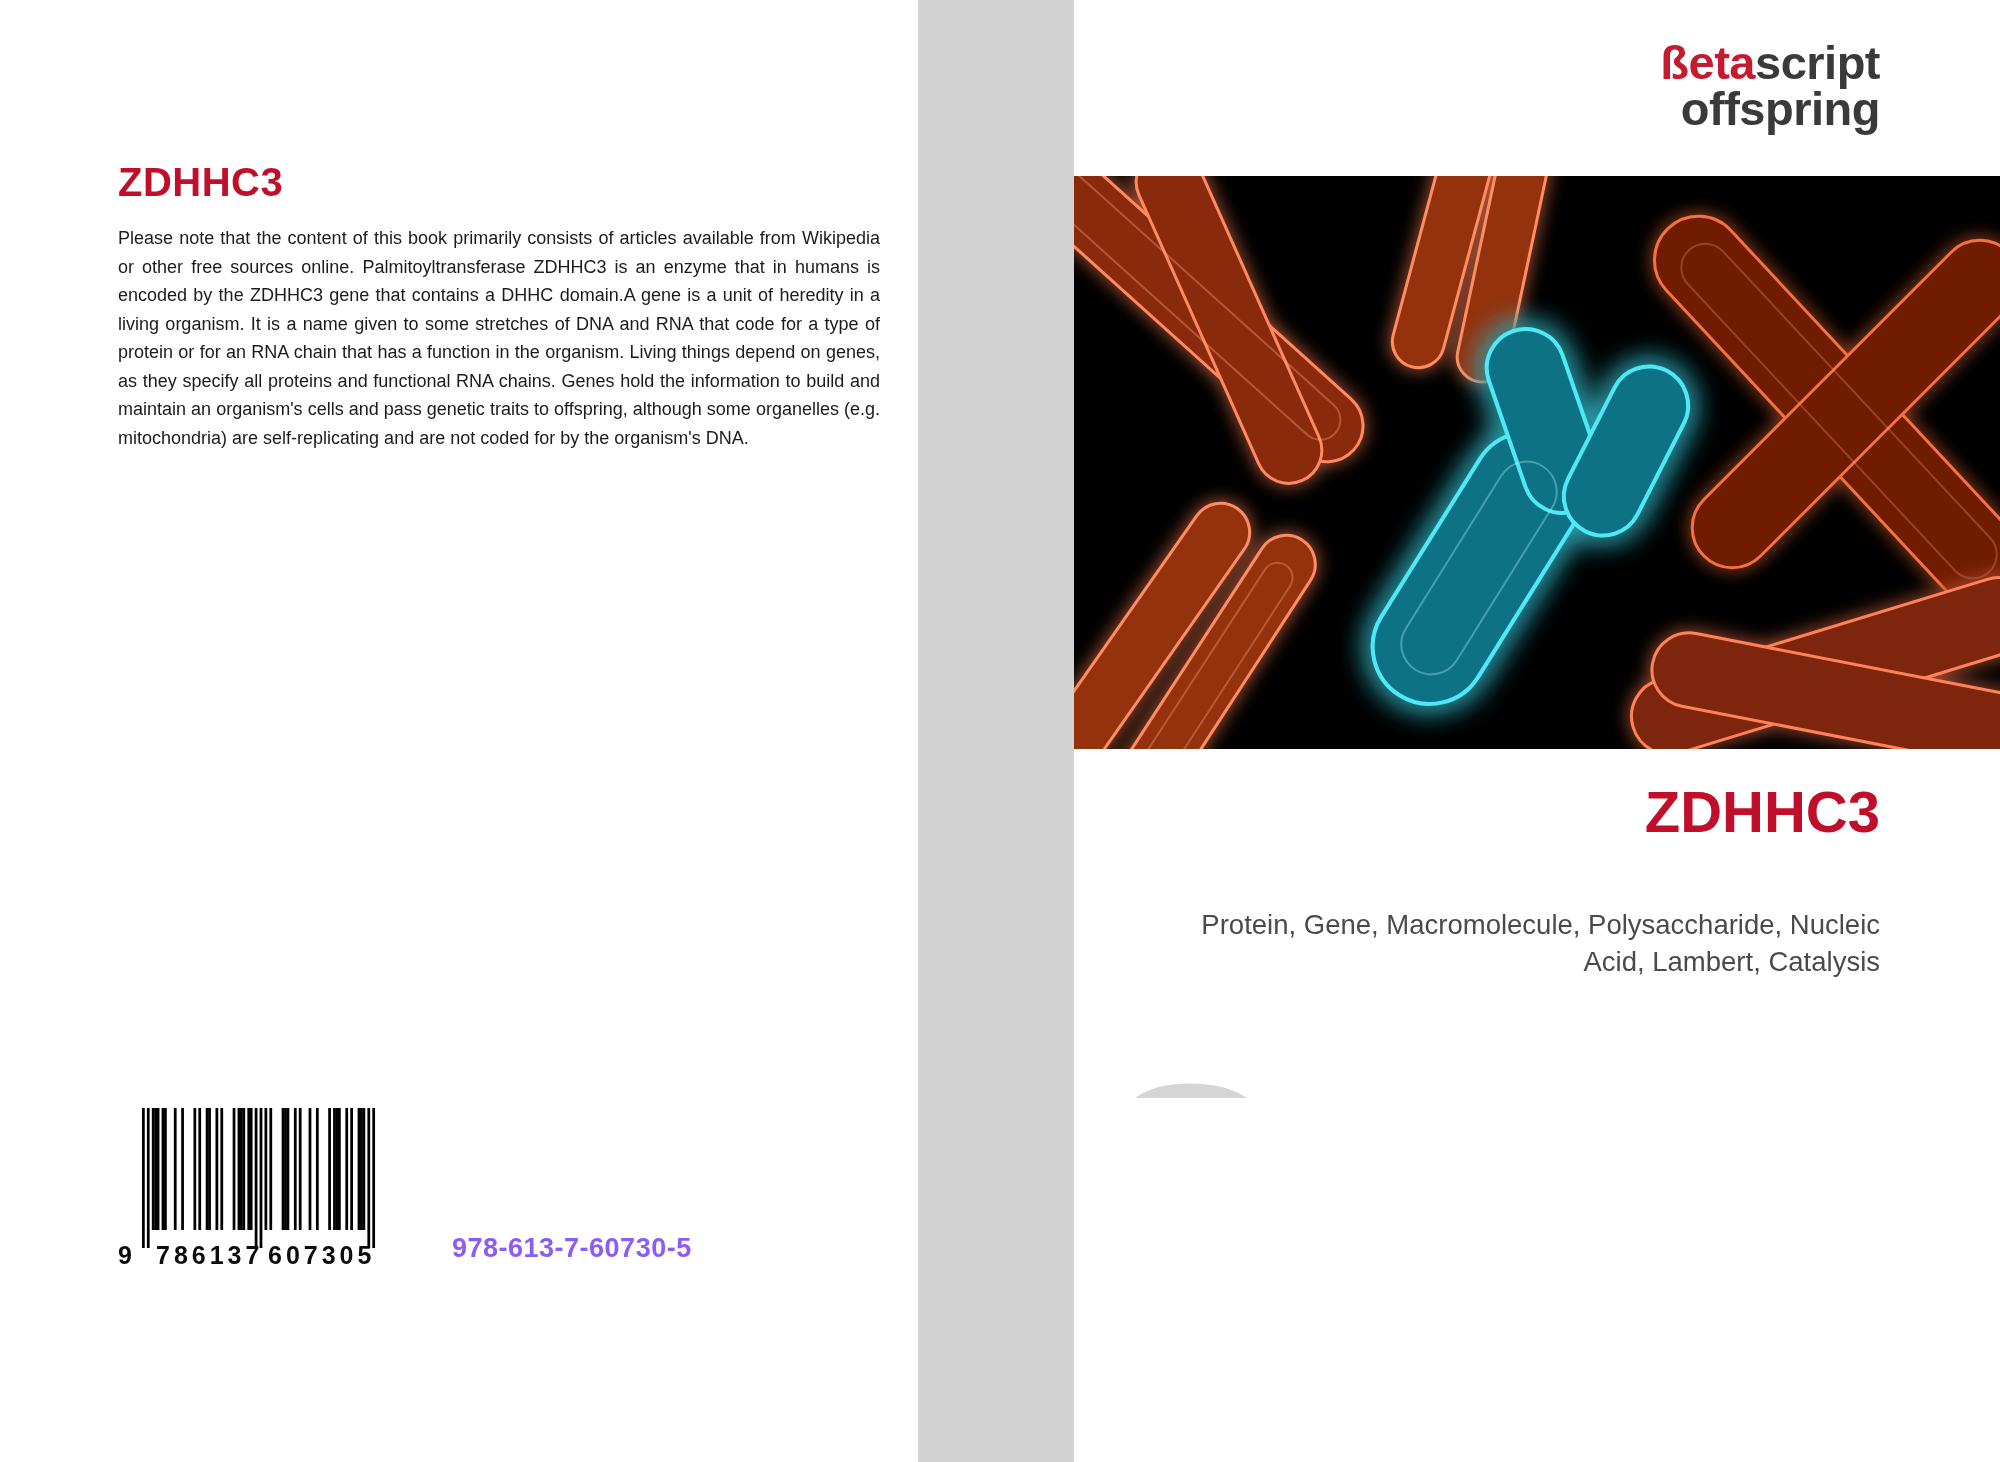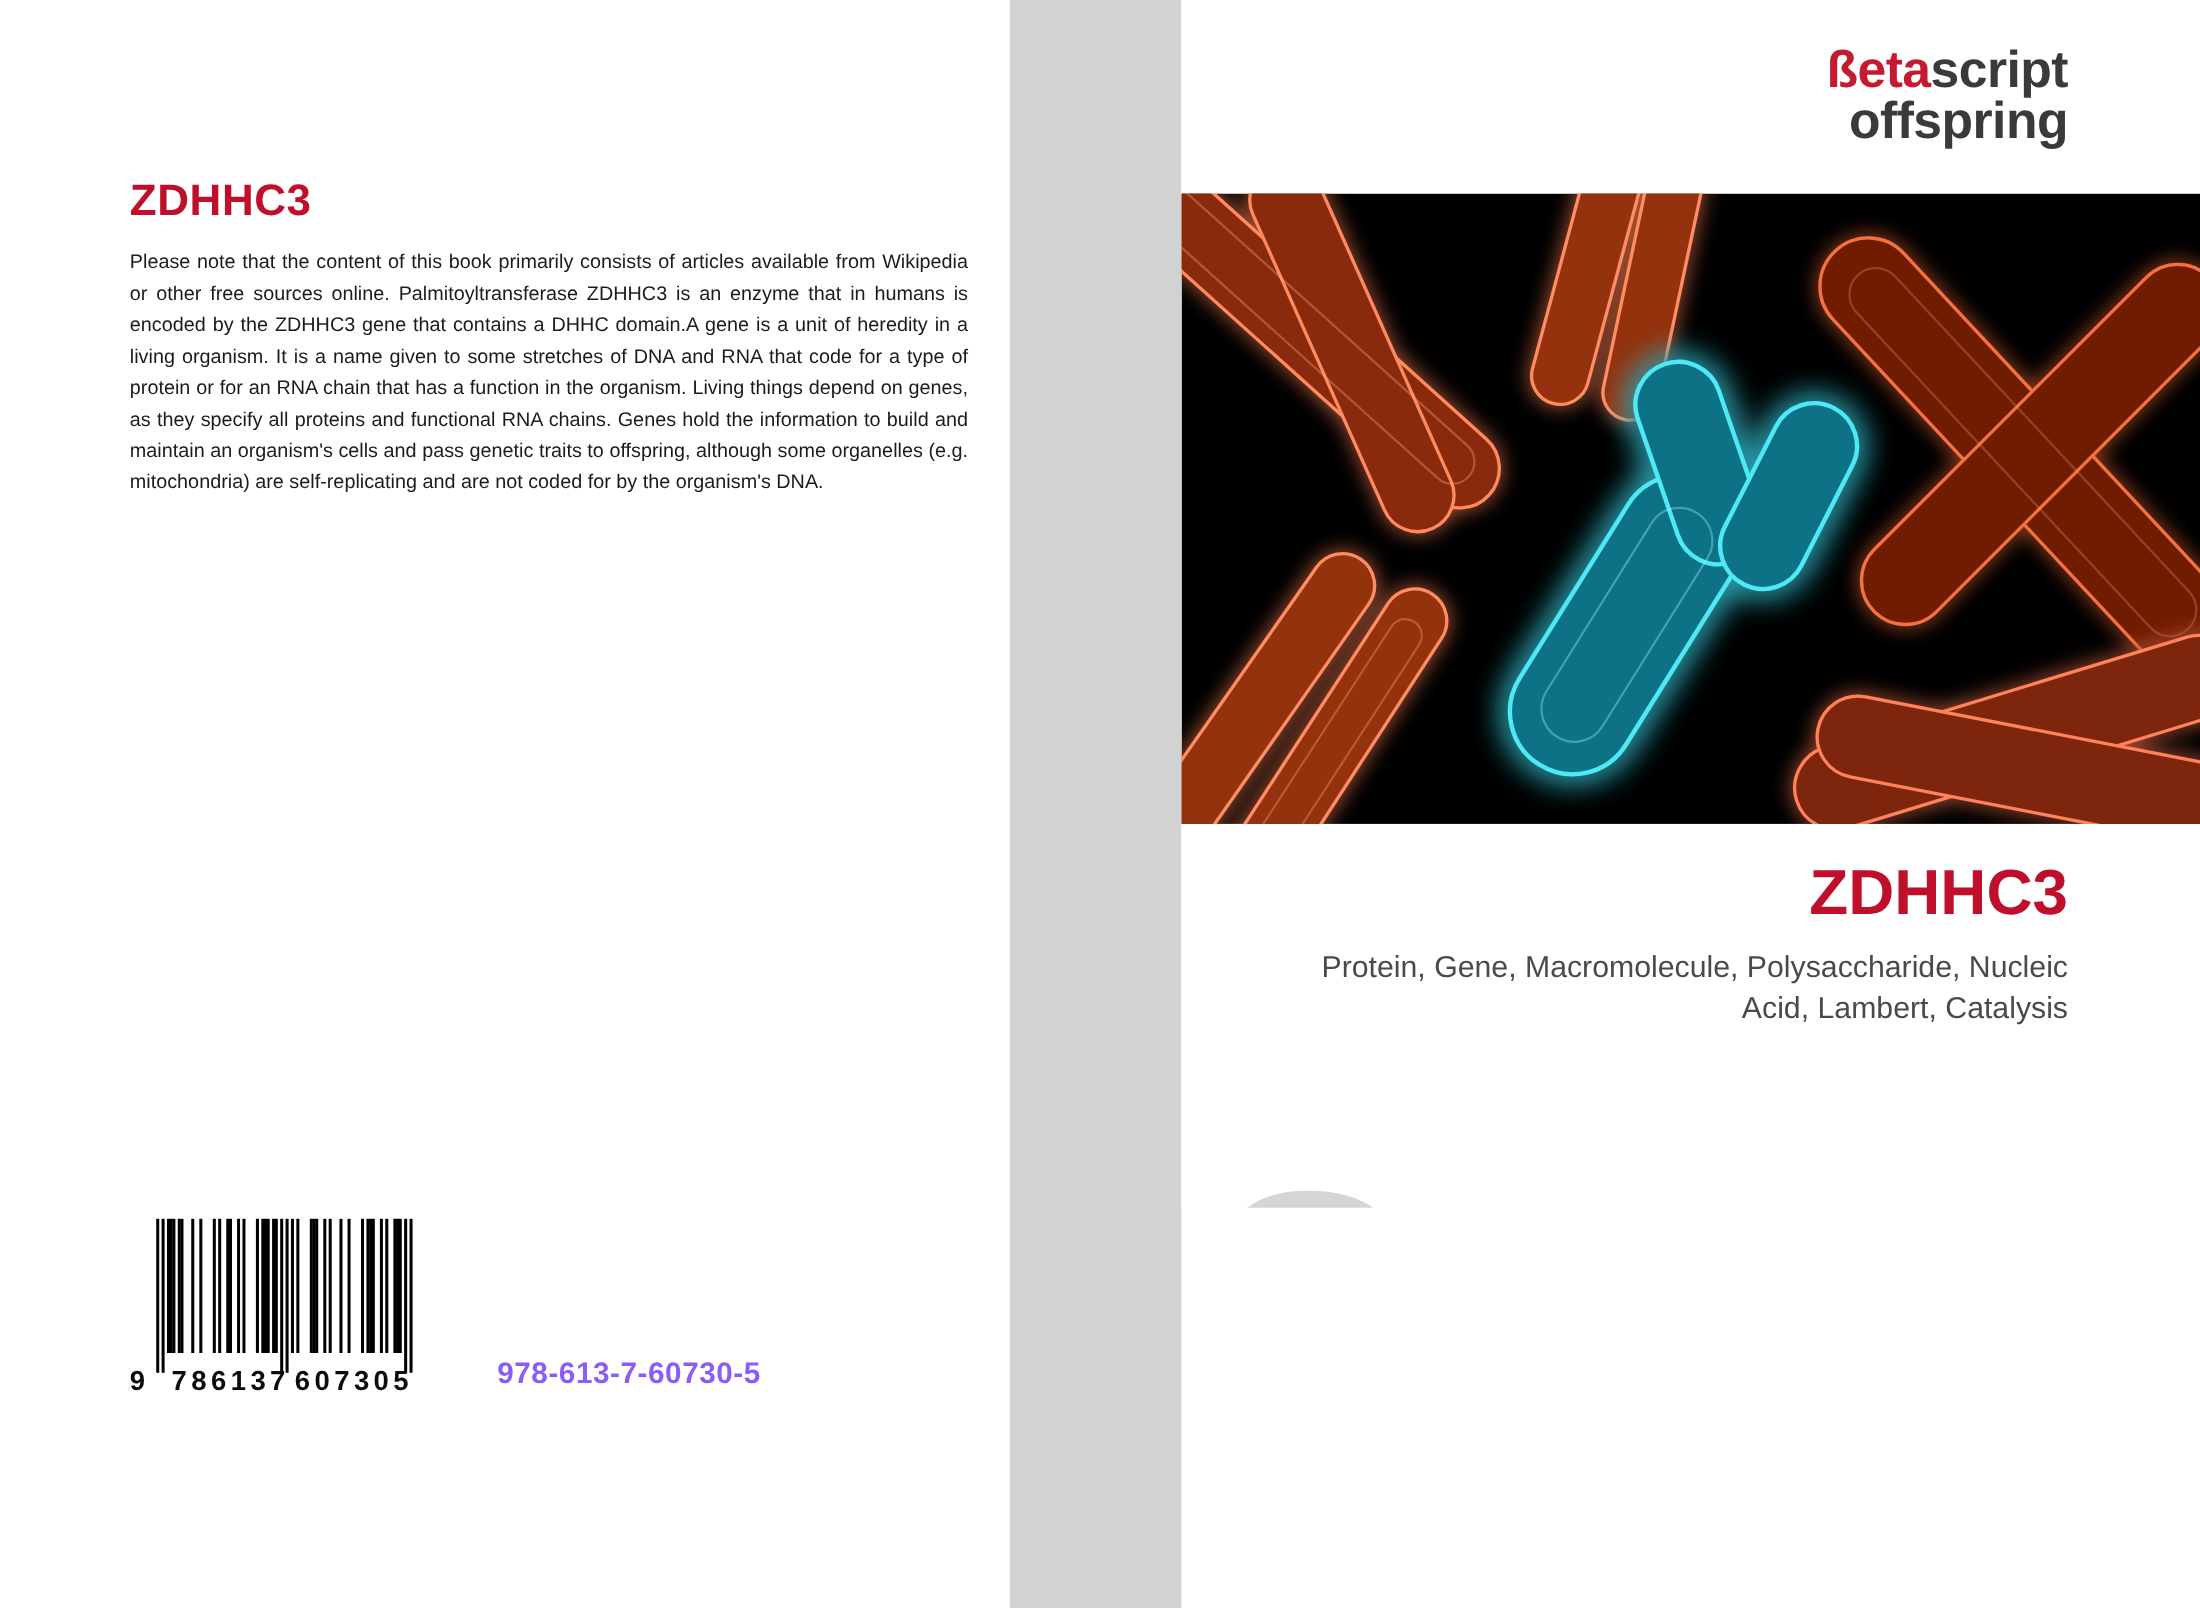--- a/index.html
+++ b/index.html
@@ -19,21 +19,21 @@
   .spine{position:absolute;left:918px;top:0;width:156px;height:1462px;background:#d2d2d2;}
 
   
   .front-page{position:absolute;left:1074px;top:0;width:926px;height:1098px;background:#ffffff;overflow:hidden;}
   .logo{position:absolute;right:120px;top:40px;text-align:right;font-size:47px;font-weight:bold;
         line-height:0.97;letter-spacing:-0.5px;z-index:2;}
   .logo .brand-red{color:#c41b31;}
   .logo .brand-dark{color:#3a3a3a;}
   .photo-wrap{position:absolute;left:0;top:176px;width:926px;height:573px;z-index:2;}
   .front-title{position:absolute;right:120px;top:778px;font-size:58px;font-weight:bold;color:#c00f2b;z-index:2;}
-  .front-subtitle{position:absolute;right:120px;top:860px;text-align:right;font-size:27.5px;line-height:37px;color:#4a4a4a;z-index:2;}
+  .front-subtitle{position:absolute;right:120px;top:906px;text-align:right;font-size:27.5px;line-height:37px;color:#4a4a4a;z-index:2;}
   .watermark{position:absolute;left:-6px;top:1052px;font-family:"DejaVu Sans",sans-serif;
              font-size:400px;line-height:1;color:#d5d5d5;z-index:1;white-space:nowrap;}
   .badge{position:absolute;left:78px;top:1164px;width:204px;height:204px;border-radius:50%;
          background:radial-gradient(circle at 35% 30%, #d51f3c 0%, #c4122e 55%, #ad0b23 100%);
          transform:rotate(-13deg);z-index:3;display:flex;flex-direction:column;align-items:center;justify-content:center;
          box-shadow:0 6px 14px rgba(40,40,40,0.35), inset 0 0 0 2px rgba(255,255,255,0.12);color:#ffffff;text-align:center;}
   .badge .b1{font-size:25px;font-weight:bold;line-height:1.1;}
   .badge .b2{font-size:40px;font-weight:bold;line-height:1.05;}
   .badge .b3{font-size:26px;font-weight:bold;line-height:1.15;}
   .badge .b4{font-size:26px;font-weight:bold;line-height:1.15;}

